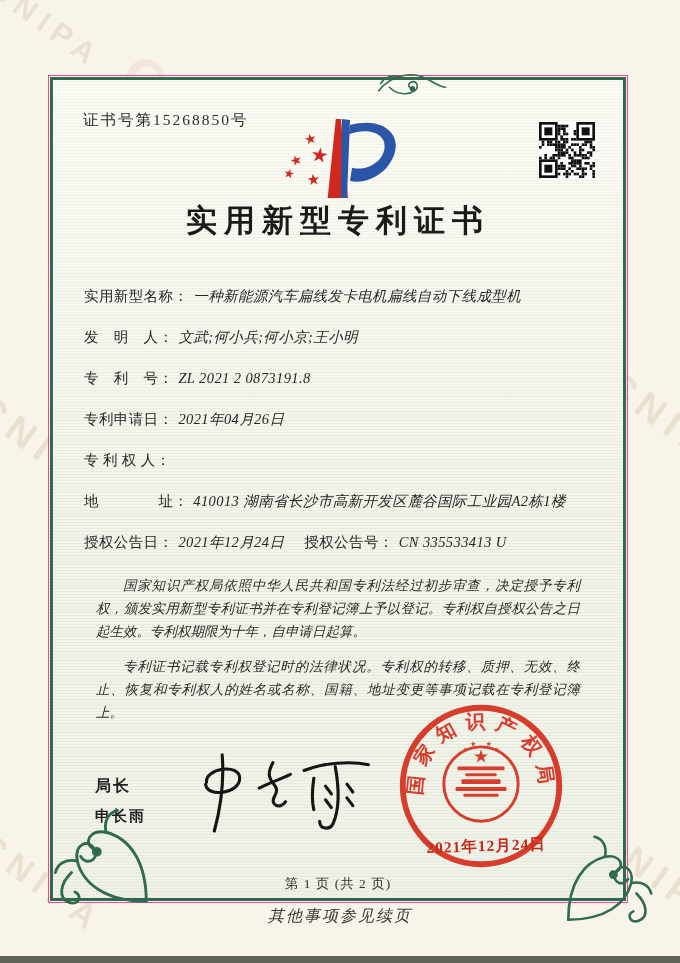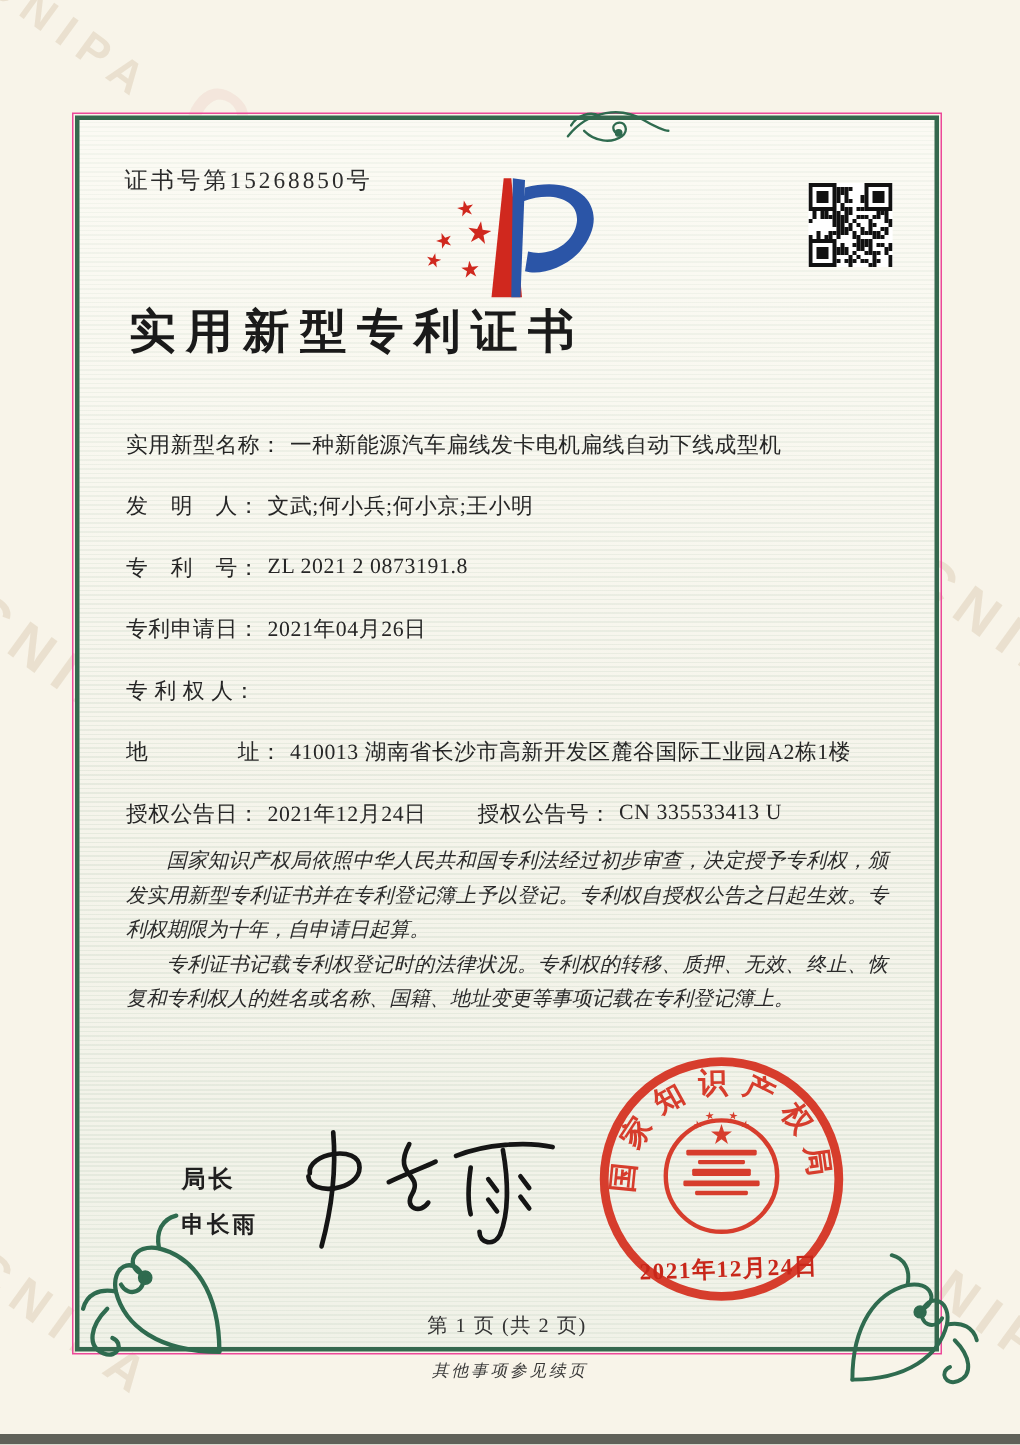--- a/index.html
+++ b/index.html
@@ -34,48 +34,48 @@
     background-image:
       linear-gradient(180deg, rgba(255,255,250,0.55) 0%, rgba(236,240,229,0.15) 55%, rgba(228,236,224,0.35) 100%),
       repeating-linear-gradient(0deg, rgba(110,150,120,0.13) 0px, rgba(110,150,120,0.13) 1px, rgba(0,0,0,0) 1px, rgba(0,0,0,0) 3px);
   }
   .orn{position:absolute;pointer-events:none;}
   
   .cert-no{position:absolute;left:30px;top:30px;font-size:15.5px;letter-spacing:2px;color:#2b2b2b;}
   .logo{position:absolute;left:230px;top:34px;width:132px;height:88px;}
   .qr{position:absolute;left:486px;top:42px;width:56px;height:56px;background:#fff;}
   .title{
-    position:absolute;left:0;top:120px;width:100%;text-align:left;
-    font-size:31px;font-weight:700;letter-spacing:7px;color:#1a1a1a;padding-left:33px;
+    position:absolute;left:0;top:120px;width:100%;text-align:center;
+    font-size:31px;font-weight:700;letter-spacing:7px;color:#1a1a1a;
   }
   .fields{position:absolute;left:31px;top:196px;right:18px;font-size:14.5px;color:#262626;}
   .frow{height:41px;display:flex;align-items:center;letter-spacing:0.4px;}
   .flabel{white-space:pre;margin-right:5px;}
-  .fvalue{white-space:pre;}
-  .glabel2{margin-left:34px;}
+  .fvalue{white-space:pre;font-style:italic;}
+  .glabel2{margin-left:20px;}
   .paras{
     position:absolute;left:31px;top:482px;width:508px;
     font-style:italic;font-size:13.5px;line-height:23px;color:#2a2a2a;
     text-align:justify;
   }
-  .paras p{margin:0;text-indent:2em;}
-  .signer{position:absolute;left:42px;top:696px;font-family:"Liberation Sans","DejaVu Sans",sans-serif;color:#1f1f1f;margin-left:26px;}
+  .paras p{margin:12px;text-indent:2em;}
+  .signer{position:absolute;left:42px;top:696px;font-family:"Liberation Sans","DejaVu Sans",sans-serif;color:#1f1f1f;}
   .signer .t1{font-size:16px;font-weight:600;letter-spacing:2px;}
   .signer .t2{font-size:15px;font-weight:700;letter-spacing:2px;margin-top:10px;}
   .sig{position:absolute;left:136px;top:664px;width:195px;height:95px;}
   .seal{position:absolute;left:340px;top:618px;width:176px;height:176px;opacity:0.93;}
   .seal-date{
     position:absolute;left:368px;top:756px;width:130px;text-align:center;
     font-size:15.5px;font-weight:700;color:#c8271a;letter-spacing:1px;
     transform:rotate(-2deg);
   }
   .page-no{position:absolute;left:0;top:795px;width:100%;text-align:center;font-size:13.5px;letter-spacing:1px;color:#333;}
   .footer-note{
     position:absolute;left:0;top:906px;width:100%;text-align:center;
-    font-style:italic;font-size:11px;letter-spacing:2px;color:#3a3a3a;
+    font-style:italic;font-size:16px;letter-spacing:2px;color:#3a3a3a;
   }
   .scan-strip{position:absolute;left:0;top:956px;width:100%;height:7px;background:#45463f;opacity:0.85;}
 </style>
 </head>
 <body>
 
 <div class="page">
 
   <div class="wm wm1">CNIPA</div>
   <div class="wm wm-pink">CNIPA</div>

